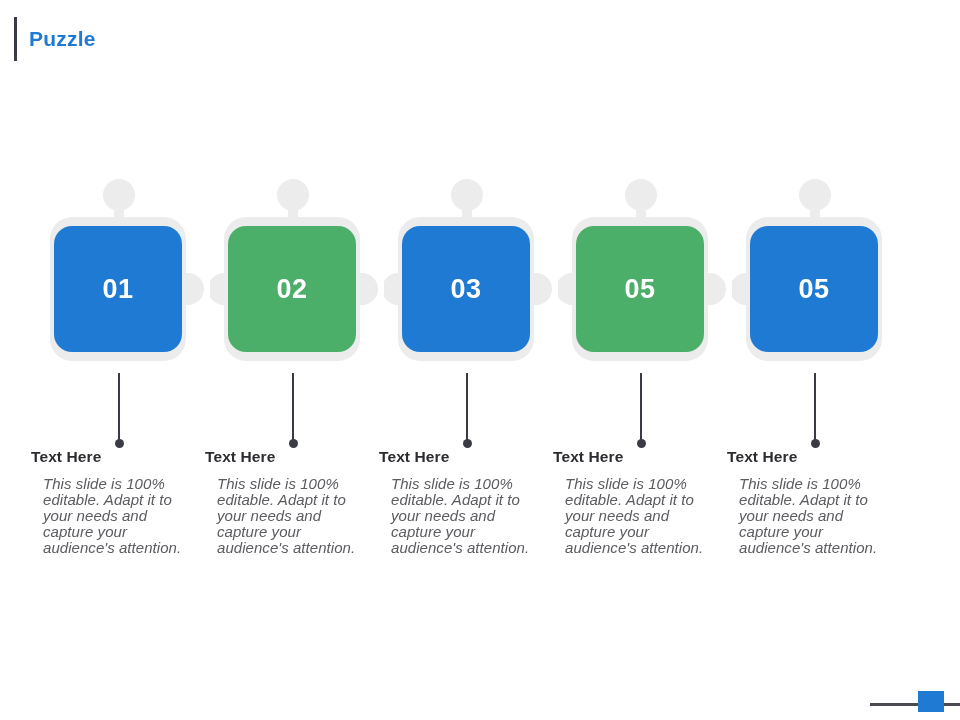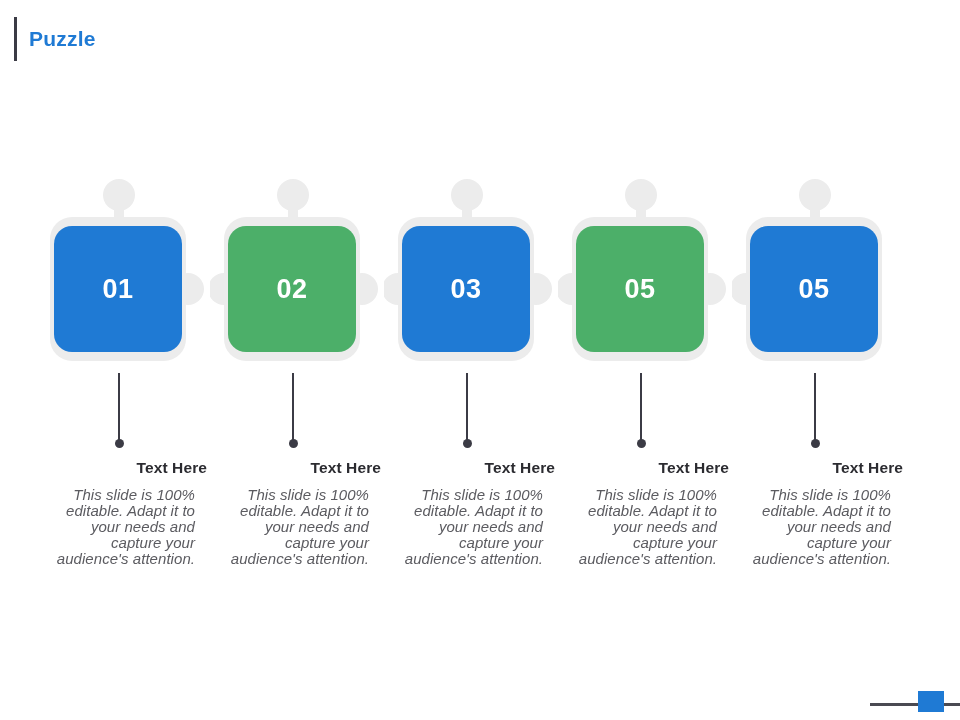--- a/index.html
+++ b/index.html
@@ -95,23 +95,23 @@
     width: 9px;
     height: 9px;
     border-radius: 50%;
     background: #3b3b45;
     top: 439px;
   }
 
   
   .text-block {
     position: absolute;
-    top: 459px;
+    top: 448px;
     width: 176px;
-    text-align: right;
+    text-align: left;
   }
   .text-heading {
     font-size: 15.5px;
     font-weight: bold;
     color: #2b2b30;
     letter-spacing: .1px;
     margin: 0 0 10px 0;
     line-height: 18px;
   }
   .text-body {

